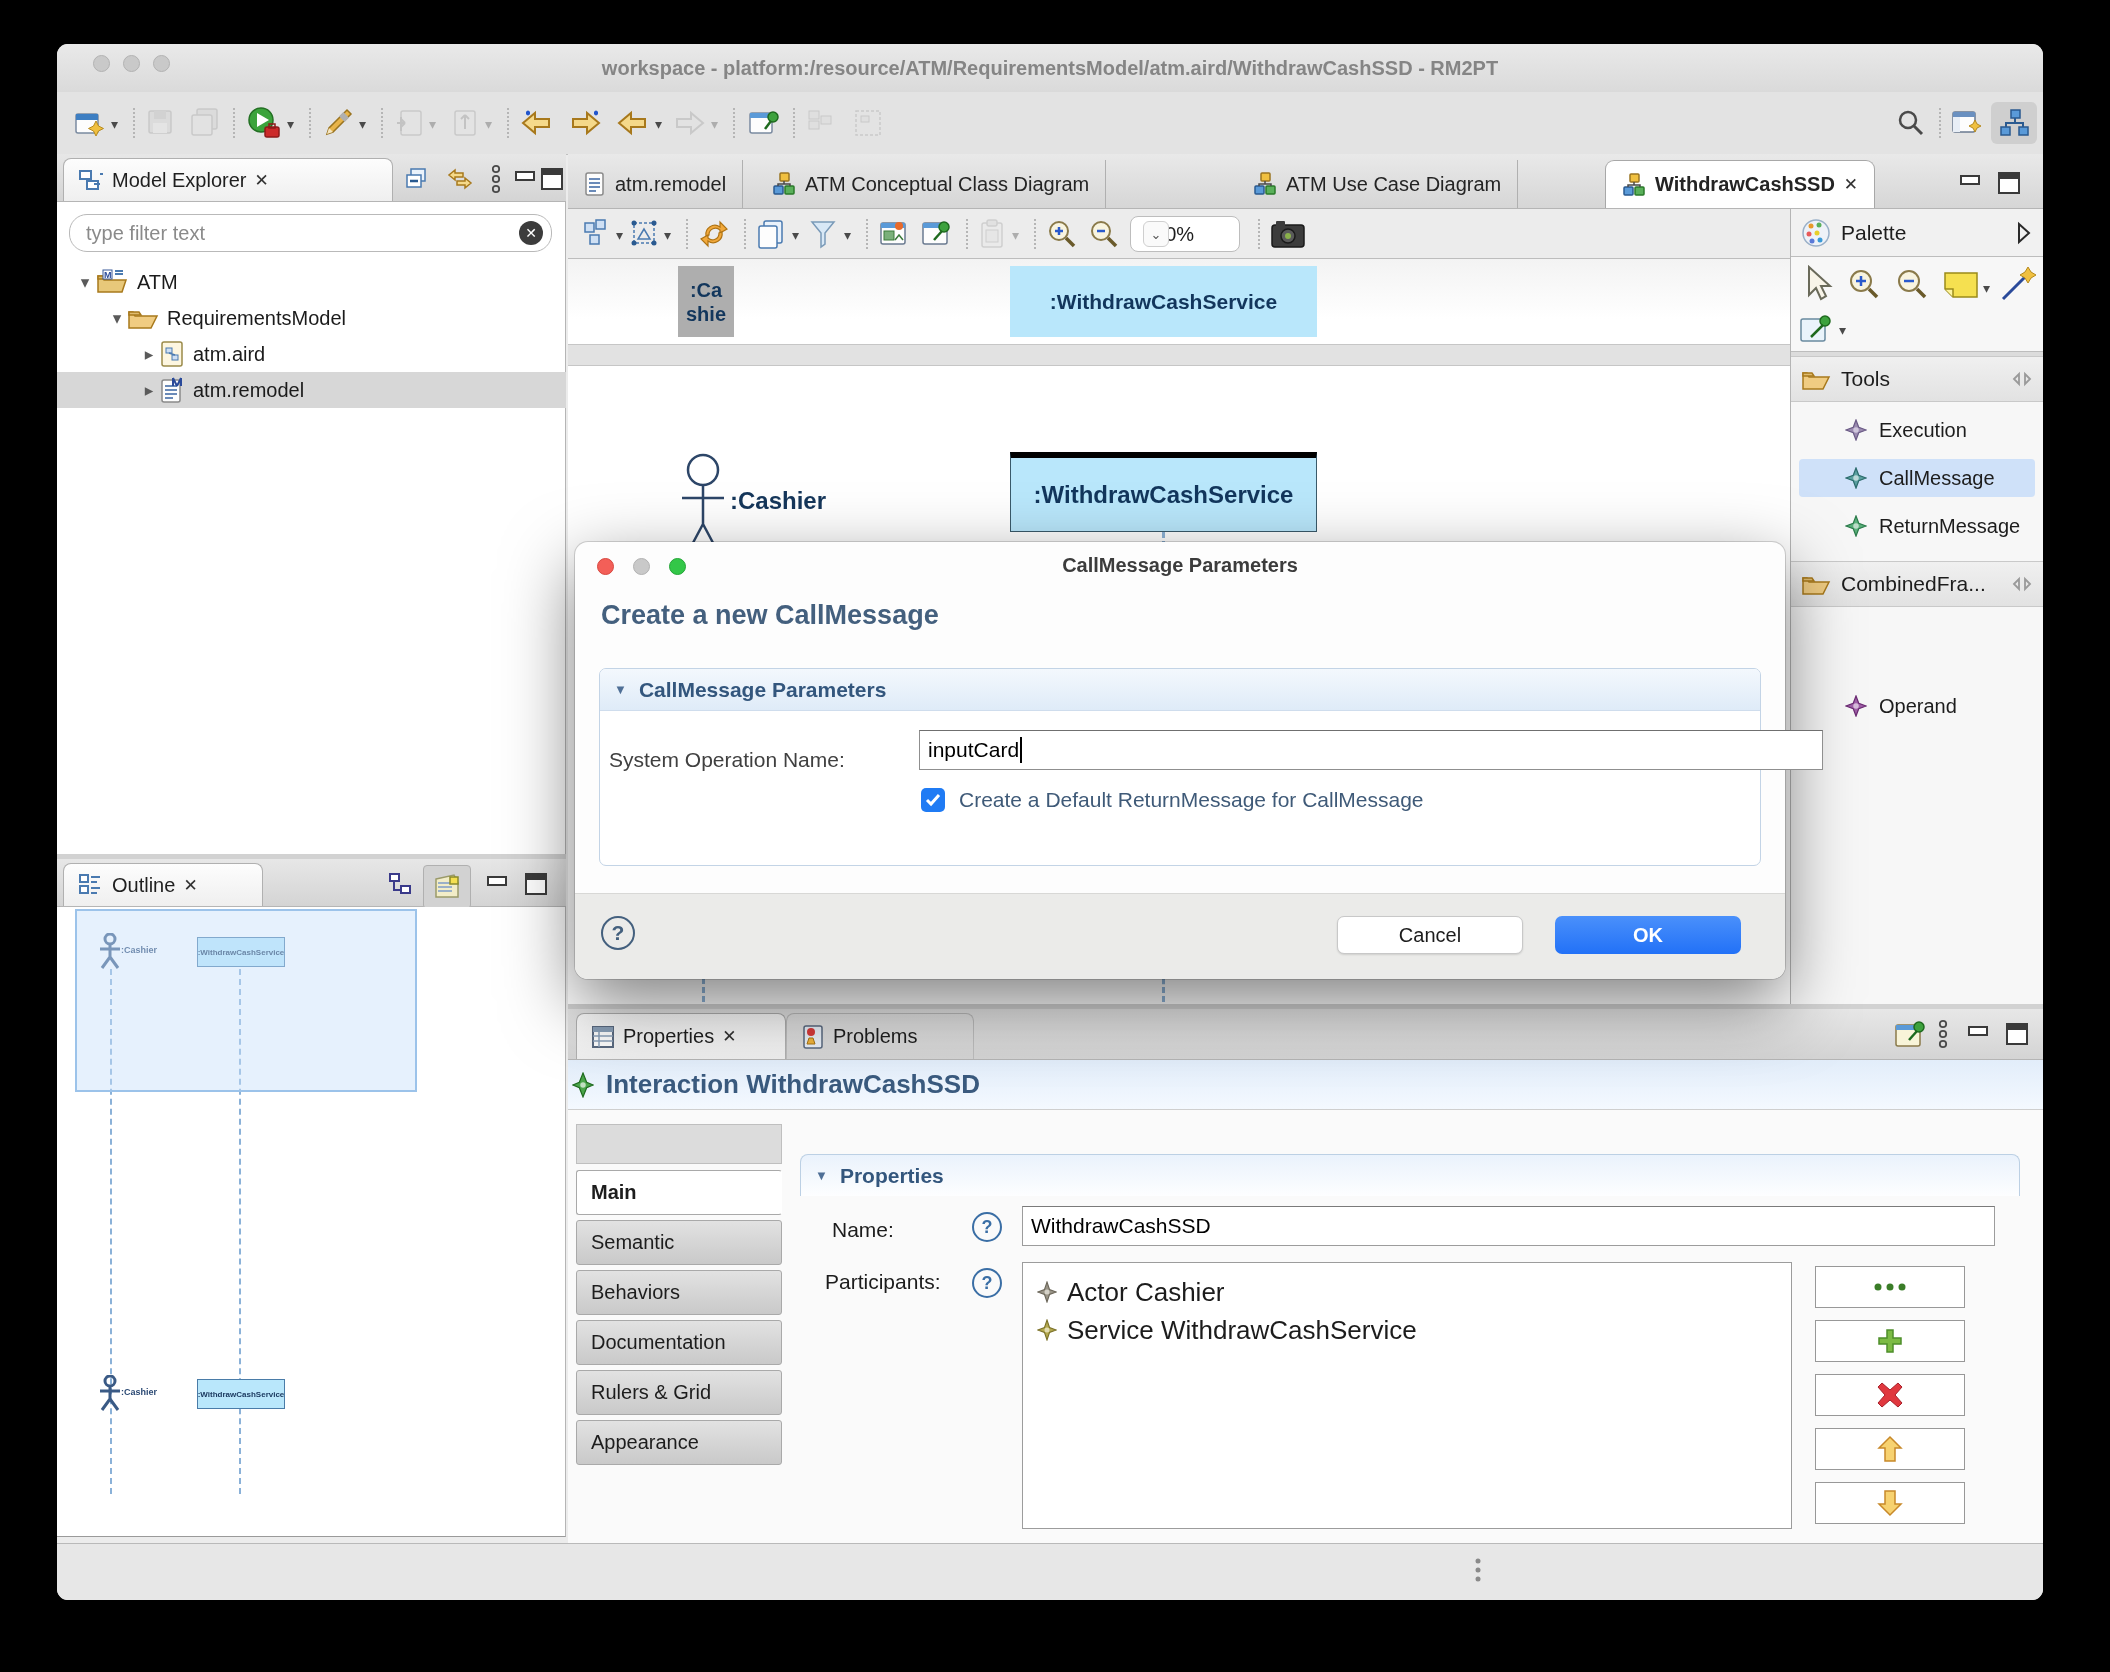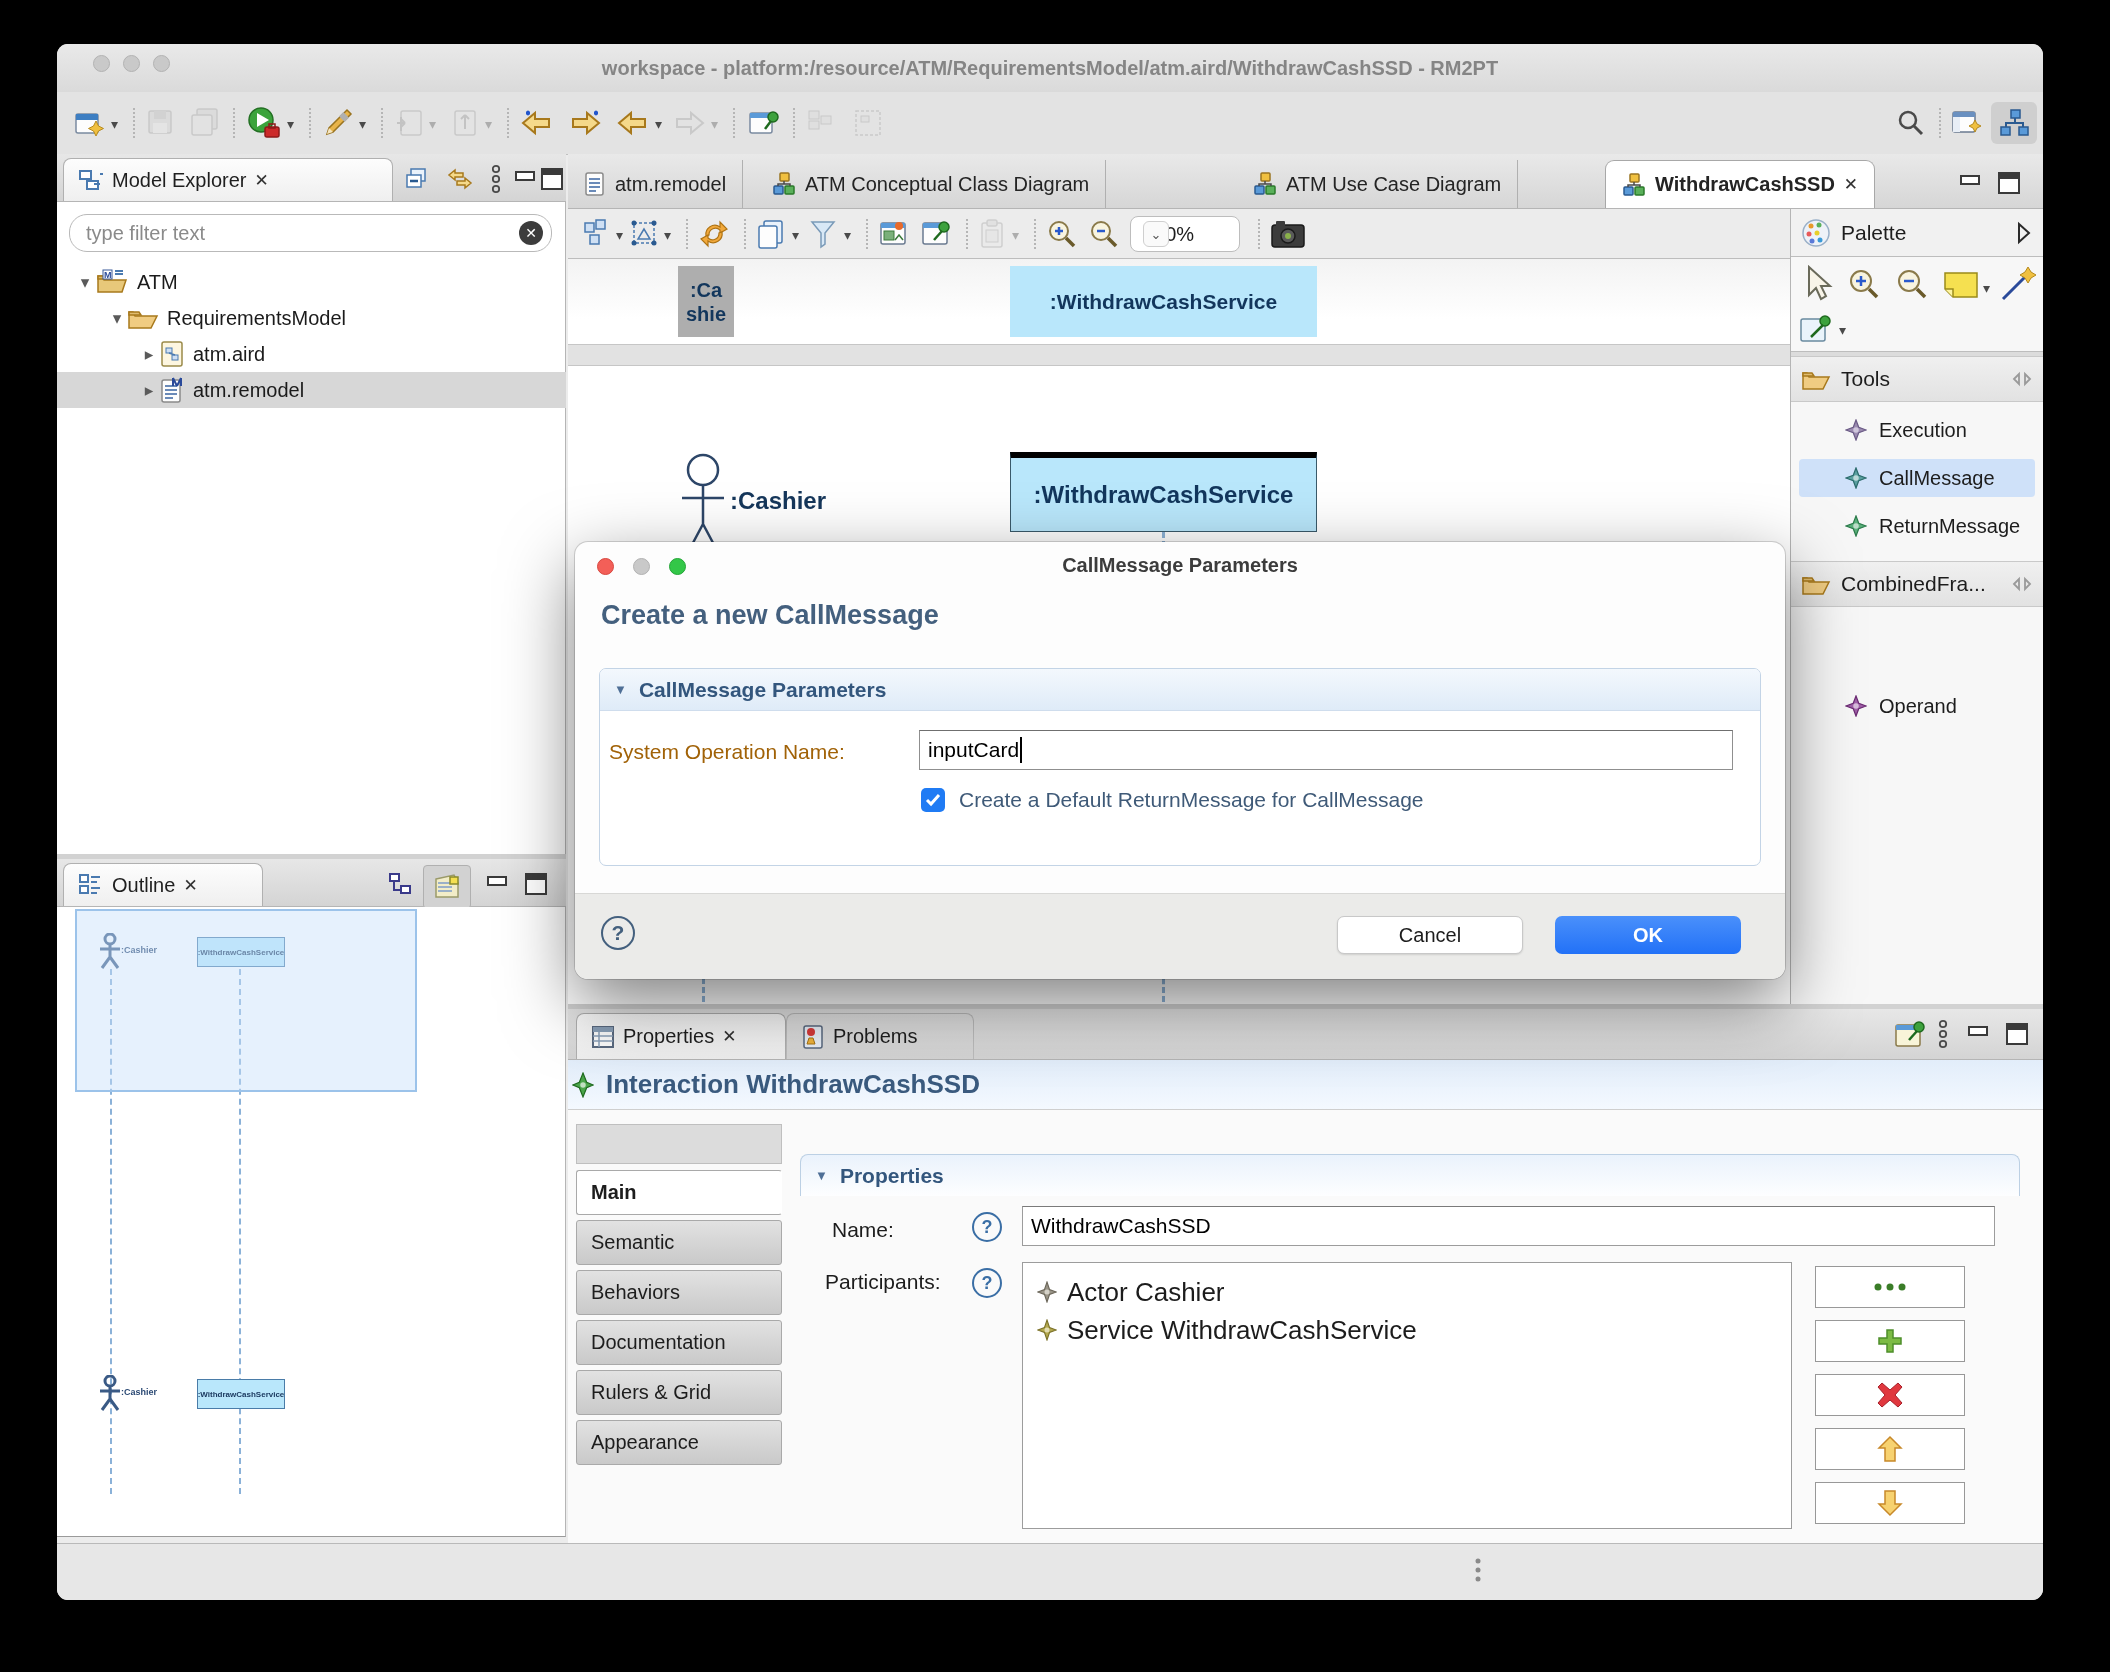--- a/index.html
+++ b/index.html
@@ -58,21 +58,21 @@
   .pal-item.sel{background:#cfe1f9;}
   .star{flex:0 0 auto;margin-top:2px;}
   
   .dialog{position:absolute;left:518px;top:498px;width:1210px;height:437px;background:#fdfdfd;border-radius:13px;box-shadow:0 24px 70px rgba(0,0,0,.5), 0 0 0 1px rgba(0,0,0,.15);z-index:50;}
   .dlg-title{position:absolute;left:0;right:0;top:12px;text-align:center;font-weight:bold;font-size:20px;color:#3c3c3c;}
   .dlg-heading{position:absolute;left:26px;top:58px;font-weight:bold;font-size:27px;color:#44607e;}
   .dlg-group{position:absolute;left:24px;top:126px;width:1162px;height:198px;border:1px solid #c3d4e6;border-radius:7px;background:#fff;box-sizing:border-box;}
   .dlg-group-head{position:absolute;left:0;right:0;top:0;height:42px;background:linear-gradient(#f3f8fd,#dfebf8);border-bottom:1px solid #cfdded;border-radius:6px 6px 0 0;display:flex;align-items:center;gap:12px;padding:0 14px;box-sizing:border-box;}
   .dlg-group-head .lbl{font-weight:bold;font-size:21px;color:#33567d;}
   .tri{font-size:13px;color:#4f6f96;}
-  .dlg-label{position:absolute;font-size:21px;color:#a16207;}
+  .dlg-label{position:absolute;font-size:21px;color:#404040;margin-top:8px;}
   .textfield{position:absolute;background:#fff;border:1px solid #8f8f8f;border-top-color:#6f6f6f;box-sizing:border-box;display:flex;align-items:center;padding-left:8px;font-size:21px;color:#000;}
   .caret{display:inline-block;width:2px;height:26px;background:#000;margin-left:1px;vertical-align:middle;}
   .cbx{position:absolute;width:24px;height:24px;border-radius:5px;background:#1f7bf4;display:flex;align-items:center;justify-content:center;}
   .cbx-label{position:absolute;font-size:21px;color:#3f5a78;}
   .dlg-footer{position:absolute;left:0;right:0;bottom:0;height:85px;background:#ebebe9;border-top:1px solid #d8d8d6;border-radius:0 0 13px 13px;}
   .helpcircle{position:absolute;width:34px;height:34px;border:2.5px solid #44607e;border-radius:50%;color:#44607e;font-weight:bold;font-size:21px;display:flex;align-items:center;justify-content:center;box-sizing:border-box;}
   .btn{position:absolute;height:38px;border-radius:7px;display:flex;align-items:center;justify-content:center;font-size:20px;box-sizing:border-box;}
   .btn.cancel{background:#fff;border:1px solid #c8c8c8;color:#1c1c1c;box-shadow:0 1px 2px rgba(0,0,0,.12);}
   .btn.ok{background:linear-gradient(#4a90fb,#2271f7);color:#fff;font-weight:bold;}
   
@@ -716,21 +716,21 @@
     <span class="tl" style="left:94px;top:16px;background:#33c748;border-color:#24a537"></span>
     <div class="dlg-title">CallMessage Parameters</div>
     <div class="dlg-heading">Create a new CallMessage</div>
     <div class="dlg-group">
       <div class="dlg-group-head">
         <span class="tri">▼</span>
         <span class="lbl">CallMessage Parameters</span>
       </div>
     </div>
     <div class="dlg-label" style="left:34px;top:198px">System Operation Name:</div>
-    <div class="textfield" style="left:344px;top:188px;width:814px;height:40px">
+    <div class="textfield" style="left:344px;top:188px;width:904px;height:40px">
       <span>inputCard</span>
         <span class="caret"></span>
     </div>
     <div class="cbx" style="left:346px;top:246px">
         <svg width="16" height="14" viewBox="0 0 16 14">
           <path d="M2 7 L6 11 L14 2" stroke="#fff" stroke-width="3" fill="none"></path>
         </svg>
       </div>
     <div class="cbx-label" style="left:384px;top:246px">Create a Default ReturnMessage for CallMessage</div>
     <div class="dlg-footer">

